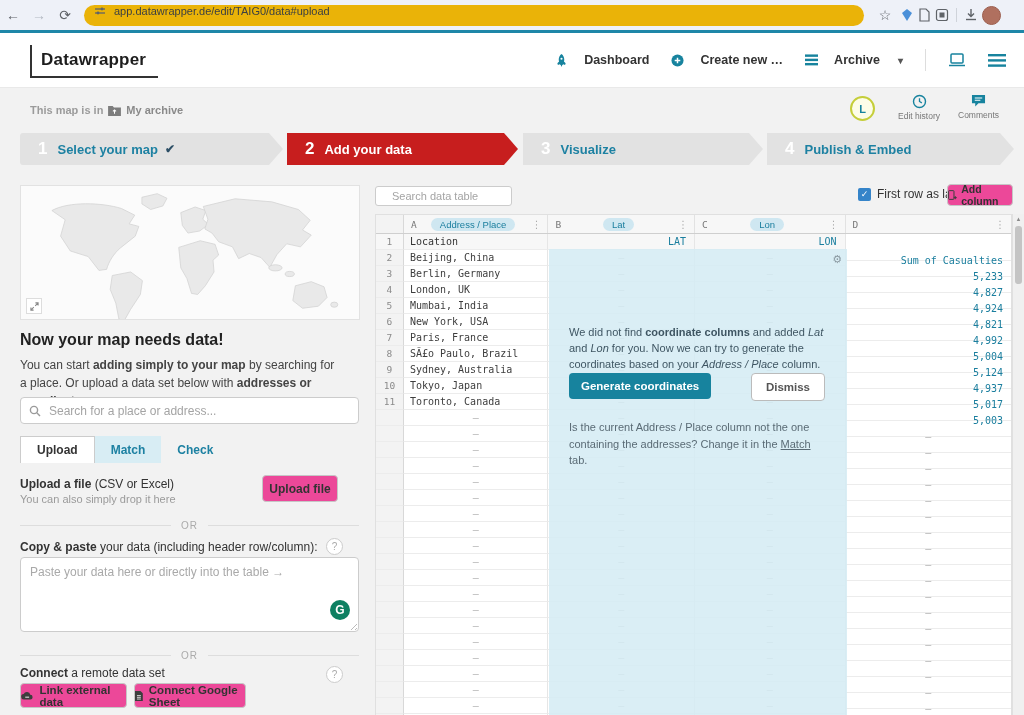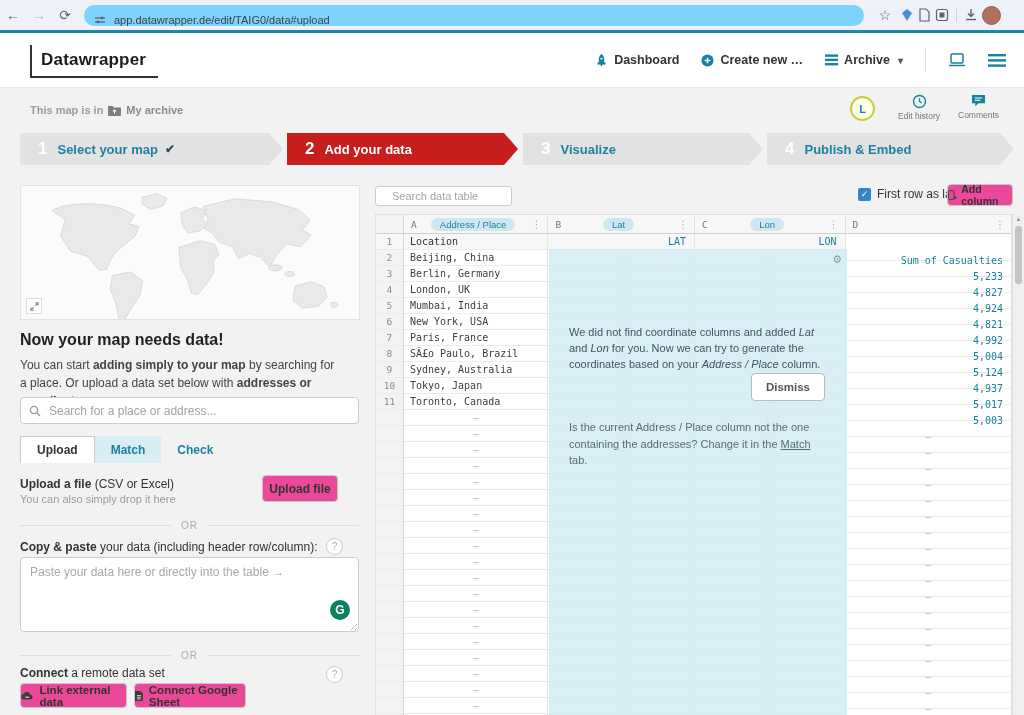--- a/index.html
+++ b/index.html
@@ -4,33 +4,33 @@
 <style>
   html,body{margin:0;padding:0;}
   body{font-family:"Liberation Sans",sans-serif;}
   #screen{position:relative;width:1024px;height:715px;background:#fff;overflow:hidden;}
   .abs{position:absolute;}
 
   
   #browser-bar{left:0;top:0;width:1024px;height:30px;background:#eef1f8;display:flex;align-items:center;}
   .nav-ico{width:26px;text-align:center;font-size:14px;color:#5f6368;cursor:pointer;}
   .nav-ico.dim{color:#b3b9c2;}
-  #url-pill{height:21px;flex:0 0 760px;margin-left:6px;background:#7dd3fc;border-radius:11px;display:flex;align-items:flex-end;padding:0 10px;}
+  #url-pill{height:21px;flex:0 0 760px;margin-left:6px;background:#eab308;border-radius:11px;display:flex;align-items:flex-start;padding:0 10px;}
   #url-text{font-size:11px;color:#3c4043;margin-left:8px;}
   .chrome-right{display:flex;align-items:center;gap:4px;margin-left:10px;}
   .chrome-right .nav-ico{width:22px;}
   .divider-v{width:1px;height:14px;background:#cfd3da;margin:0 3px;}
   #browser-avatar{width:17px;height:17px;border-radius:50%;background:#b0705f;border:1px solid #9c5e4e;}
   #accent-line{left:0;top:30px;width:1024px;height:3px;background:#1e87a8;}
 
   
   #dw-header{left:0;top:33px;width:1024px;height:54px;background:#fff;border-bottom:1px solid #e9e9e9;}
   #dw-logo{left:30px;top:12px;font-size:17px;font-weight:700;color:#1d1d1d;border-left:2px solid #333;border-bottom:2px solid #333;padding:5px 12px 6px 9px;letter-spacing:.2px;cursor:pointer;text-align:right;}
   #dw-nav{right:18px;top:0;height:54px;display:flex;align-items:center;gap:22px;}
-  .nav-item{display:flex;align-items:center;gap:6px;font-size:12.5px;font-weight:700;color:#333;cursor:pointer;}
+  .nav-item{display:flex;align-items:center;gap:16px;font-size:12.5px;font-weight:700;color:#333;cursor:pointer;}
   .nav-chevron{font-size:10px;color:#555;margin-left:2px;}
   #header-div{width:1px;height:22px;background:#ddd;}
 
   
   #content{left:0;top:88px;width:1024px;height:627px;background:#f2f2f2;}
 
   
   #breadcrumb{left:30px;top:16px;font-size:11px;font-weight:700;color:#9b9b9b;display:flex;align-items:center;gap:5px;}
   #breadcrumb .link{color:#8a8a8a;cursor:pointer;}
   #user-chip{left:850px;top:8px;width:21px;height:21px;border-radius:50%;border:2px solid #c5ce3a;color:#17839e;font-size:11px;font-weight:700;display:flex;align-items:center;justify-content:center;background:#fdfde8;cursor:pointer;}
@@ -119,21 +119,21 @@
   .c-d{width:166px;border-right:none;padding-right:8px;justify-content:flex-end;color:#1a7e9e;margin-top:26px;}
   .trow.label-row .cell{background:#f7f7f7;}
   .trow.label-row .c-b,.trow.label-row .c-c{justify-content:flex-end;padding-right:8px;color:#1a7e9e;}
   .trow.label-row .c-a{color:#333;}
   .dash{justify-content:center;color:#b4b4b4;padding:0;}
 
   
   #coord-overlay{position:absolute;left:173px;top:34px;width:298px;bottom:0;background:rgba(213,235,243,0.87);z-index:5;}
   #overlay-gear{position:absolute;right:5px;top:5px;font-family:"DejaVu Sans",sans-serif;font-size:11px;color:#8b9aa2;cursor:pointer;line-height:1;}
   #notice-text{position:absolute;left:20px;top:76px;width:262px;font-family:"Liberation Sans",sans-serif;font-size:11px;line-height:1.45;color:#3f5663;}
-  #notice-text .b{font-weight:400;}
+  #notice-text .b{font-weight:700;}
   #notice-text .i{font-style:italic;}
   #generate-btn{position:absolute;left:20px;top:124px;background:#17839e;color:#fff;border:none;border-radius:4px;font-family:"Liberation Sans",sans-serif;font-size:11.5px;font-weight:700;padding:7px 12px;cursor:pointer;}
   #dismiss-btn{position:absolute;right:22px;top:124px;background:#fff;color:#555;border:1px solid #bbb;border-radius:4px;font-family:"Liberation Sans",sans-serif;font-size:11.5px;font-weight:700;padding:7px 14px;cursor:pointer;}
   #notice-follow{position:absolute;left:20px;top:170px;width:258px;font-family:"Liberation Sans",sans-serif;font-size:11px;line-height:1.5;color:#5a6b75;}
   #notice-follow .link{text-decoration:underline;cursor:pointer;}
 
   
   #table-scrollbar{left:1012px;top:126px;width:12px;height:501px;background:#f0f0f0;border-left:1px solid #e0e0e0;box-sizing:border-box;}
   #scroll-up{position:absolute;top:2px;left:0;width:100%;text-align:center;font-size:6px;color:#8a8a8a;}
   #scroll-thumb{position:absolute;left:2px;top:12px;width:7px;height:58px;background:#c4c4c4;border-radius:3px;cursor:grab;}
@@ -619,20 +619,21 @@
             <div class="cell c-a dash">–</div>
             <div class="cell c-b dash">–</div>
             <div class="cell c-c dash">–</div>
             <div class="cell c-d dash">–</div>
           </div>
         </div>
 
       <div id="coord-overlay">
         <span id="overlay-gear">⚙</span>
         <p id="notice-text" style="margin:0;"><span>We did not find </span><span class="b">coordinate columns</span><span> and added </span><span class="i">Lat</span><span> and </span><span class="i">Lon</span><span> for you. Now we can try to generate the coordinates based on your </span><span class="i">Address / Place</span><span> column.</span></p>
+        <button id="generate-btn">Generate coordinates</button>
         <button id="dismiss-btn">Dismiss</button>
         <p id="notice-follow" style="margin:0;"><span>Is the current Address / Place column not the one containing the addresses? Change it in the </span><span class="link">Match</span><span> tab.</span></p>
       </div>
     </div>
 
     <div id="table-scrollbar" class="abs">
       <div id="scroll-up">▲</div>
       <div id="scroll-thumb"></div>
     </div>
 

